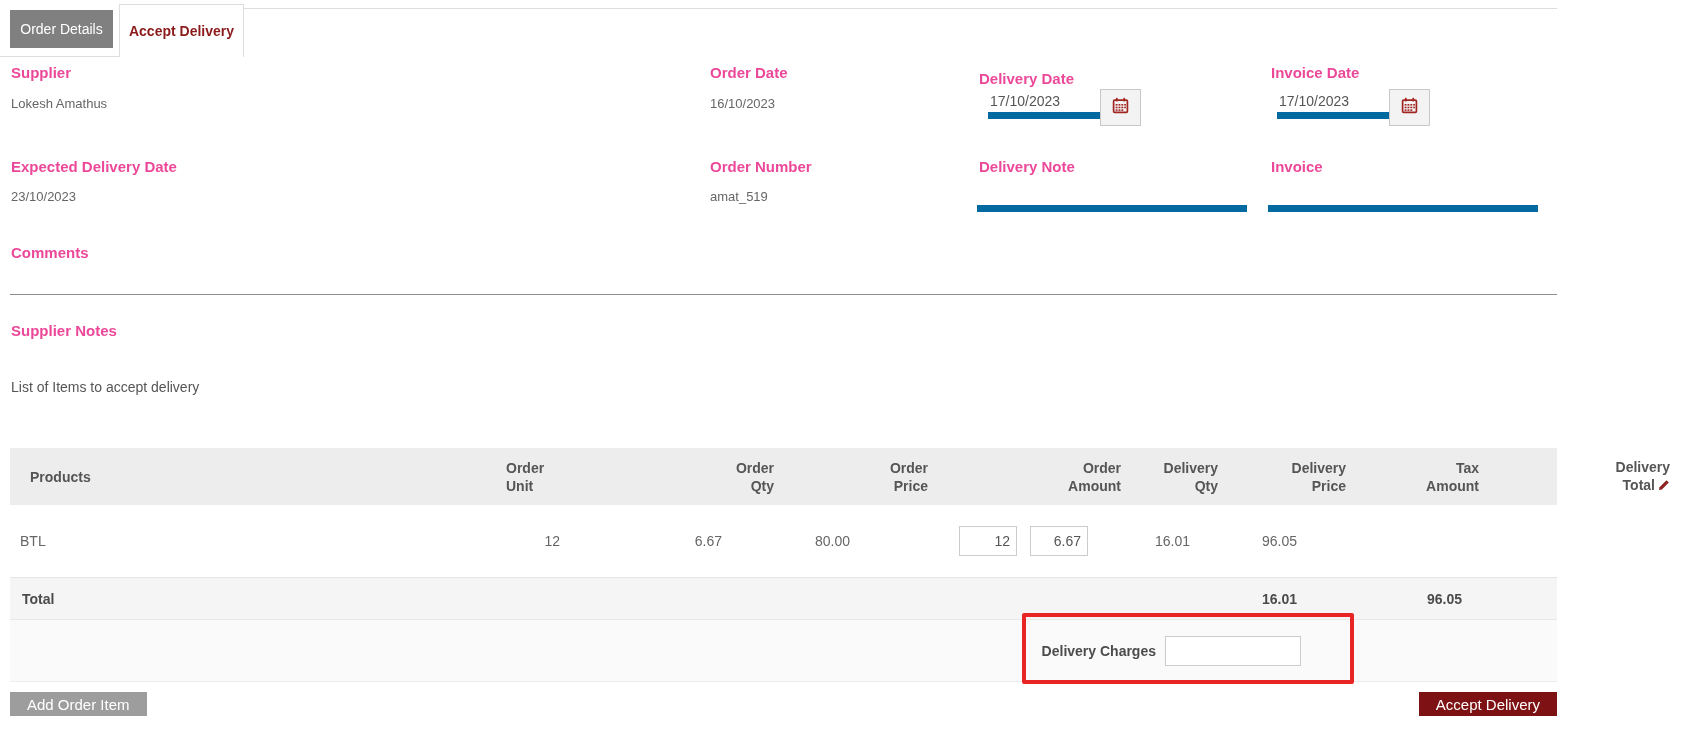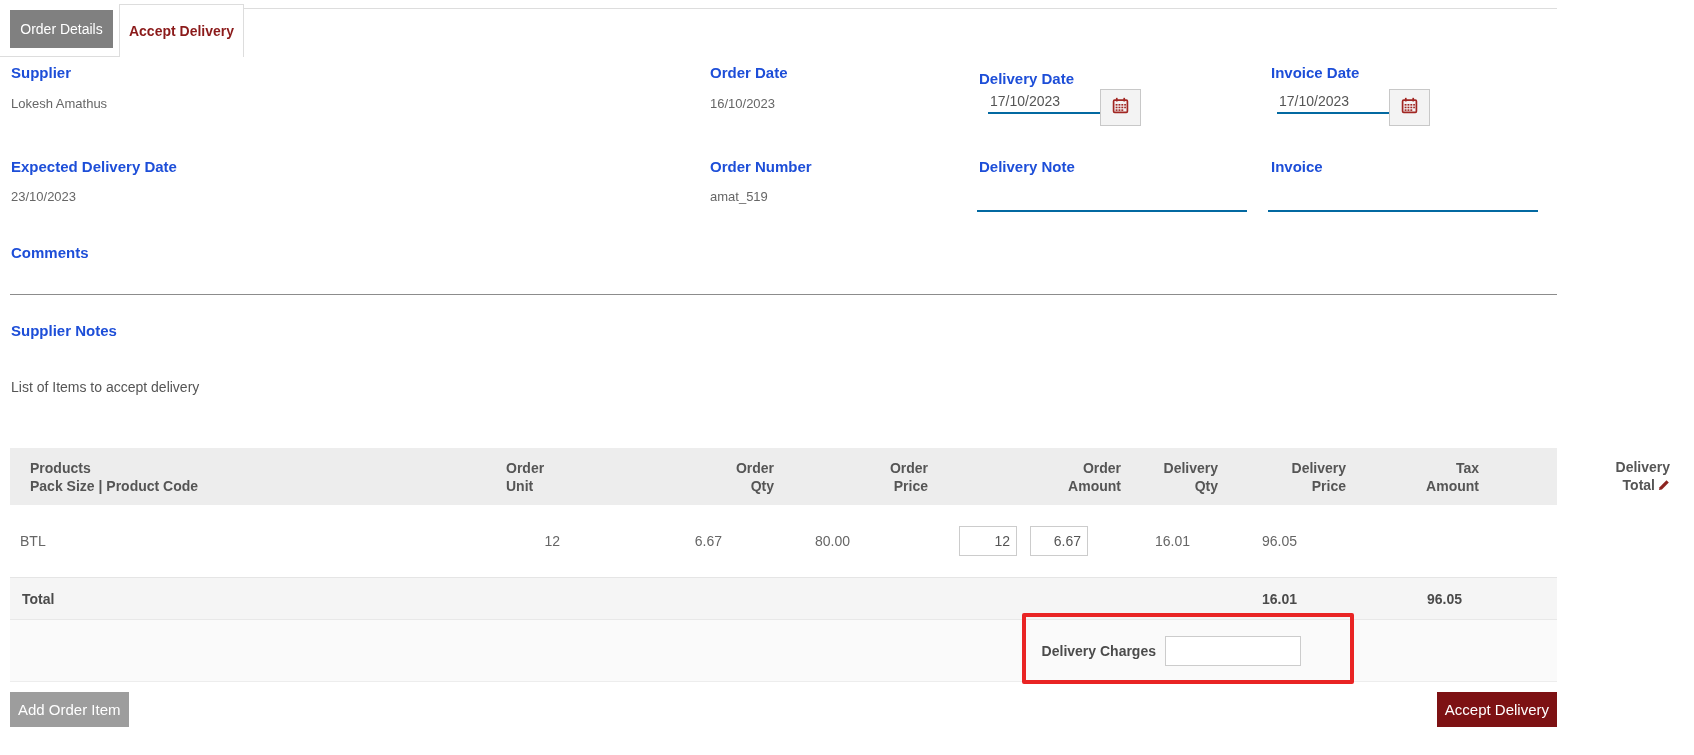--- a/index.html
+++ b/index.html
@@ -13,23 +13,23 @@
     display: flex; align-items: center; justify-content: center; cursor: pointer; }
   .tab-active { position: absolute; left: 119px; top: 4px; width: 125px; height: 53px;
     background: #fff; border: 1px solid #ddd; border-bottom: none;
     color: #8b1a1a; font-weight: bold; font-size: 14px;
     display: flex; align-items: center; justify-content: center; cursor: pointer; }
   .tabline-left { position: absolute; left: 0; top: 56px; width: 119px; height: 1px; background: #ddd; }
   .tabline-right { position: absolute; left: 244px; top: 8px; width: 1313px; height: 1px; background: #ddd; }
 
   
   .form-area { position: relative; margin-left: 10px; width: 1547px; height: 391px; }
-  .flabel { position: absolute; font-size: 15px; font-weight: bold; color: #1d4ed8; line-height: 20px; white-space: nowrap; }
+  .flabel { position: absolute; font-size: 15px; font-weight: bold; color: #ec4899; line-height: 20px; white-space: nowrap; }
   .fvalue { position: absolute; font-size: 13px; color: #666; line-height: 20px; white-space: nowrap; }
-  .uinput { position: absolute; border: none; border-bottom: 2px solid #0369a1; background: transparent;
+  .uinput { position: absolute; border: none; border-bottom: 7px solid #0369a1; background: transparent;
     font-family: "Liberation Sans", sans-serif; font-size: 14px; color: #555; outline: none; padding: 0 2px 3px 2px; }
   .calbtn { position: absolute; width: 41px; height: 37px; background: #f3f3f3; border: 1px solid #c8c8c8;
     display: flex; align-items: center; justify-content: center; cursor: pointer; }
   .fullline { position: absolute; left: 0; width: 1547px; border: none; border-bottom: 1px solid #8c8c8c;
     background: transparent; font-family: "Liberation Sans", sans-serif; font-size: 14px; color: #555; outline: none; }
   .list-title { position: absolute; font-size: 14px; color: #555; }
 
   
   .itable { margin-left: 10px; width: 1547px; font-size: 14px; }
   .grid-row { display: grid;
@@ -55,22 +55,22 @@
   .charges-row { position: relative; height: 62px; background: #fafafa; border-bottom: 1px solid #ededed;
     display: flex; align-items: center; justify-content: flex-end; }
   .charges-label { font-size: 14px; font-weight: bold; color: #4b4b4b; margin-right: 9px; }
   .charges-input { width: 136px; height: 30px; border: 1px solid #ccc; background: #fff; margin-right: 256px;
     font-family: "Liberation Sans", sans-serif; font-size: 14px; color: #555; padding: 0 6px; outline: none; }
   .red-annot { position: absolute; left: 1012px; top: -7px; width: 332px; height: 71px;
     border: 4px solid #e92424; border-radius: 2px; pointer-events: none; z-index: 2; }
 
   
   .actions { display: flex; justify-content: space-between; width: 1547px; margin: 10px 0 0 10px; }
-  .btn { height: 35px; font-family: "Liberation Sans", sans-serif; font-size: 15px; color: #fff;
-    border: none; padding: 0 8px; cursor: pointer; }
+  .btn { height: 24px; font-family: "Liberation Sans", sans-serif; font-size: 15px; color: #fff;
+    border: none; padding: 0 17px; cursor: pointer; }
   .btn-add { background: #9d9d9d; }
   .btn-accept { background: #7d1113; }
 </style>
 </head>
 <body>
 
 <div class="tabbar">
   <div class="tab-inactive">Order Details</div>
   <div class="tab-active">Accept Delivery</div>
   <div class="tabline-left"></div>
@@ -153,21 +153,20 @@
   <div class="flabel" style="left:1px; top:264px;">Supplier Notes</div>
 
   <div class="list-title" style="left:1px; top:322px;">List of Items to accept delivery</div>
 </div>
 
 <div class="itable">
 
   <div class="grid-row thead">
     <div class="th left th-products">
       <div>Products</div>
-        <div>Pack Size | Product Code</div>
     </div>
     <div class="th left th-unit">
       <div>Order</div>
         <div>Unit</div>
     </div>
     <div class="th">
       <div>Order</div>
         <div>Qty</div>
     </div>
     <div class="th">

